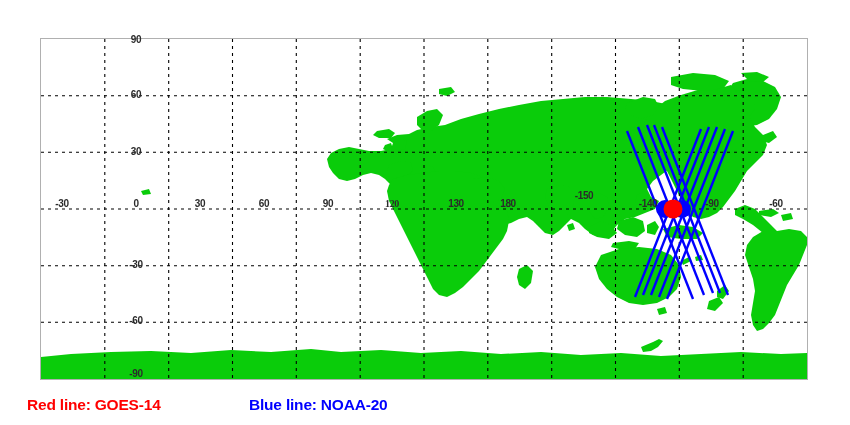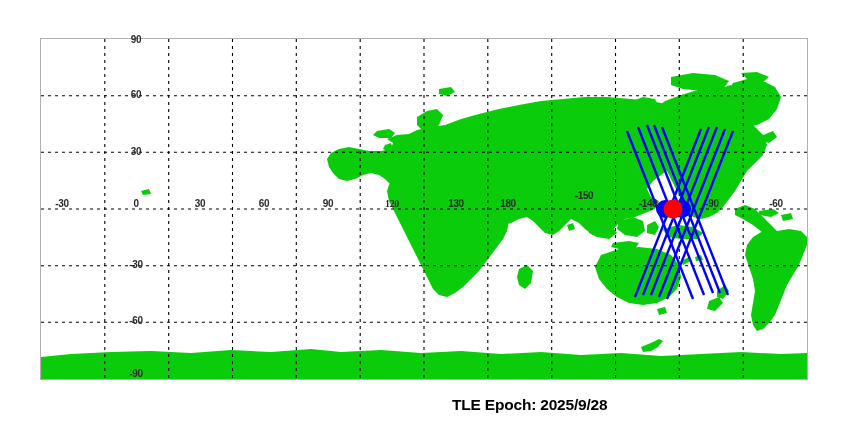--- a/index.html
+++ b/index.html
@@ -190,16 +190,17 @@
   <div class="tick-label lon-label" style="left:62px;top:199px;">-30</div>
 
   <div class="tick-label lat-label" style="left:136px;top:40px;">90</div>
   <div class="tick-label lat-label" style="left:136px;top:95px;">60</div>
   <div class="tick-label lat-label" style="left:136px;top:152px;">30</div>
   <div class="tick-label lat-label" style="left:136px;top:265px;">-30</div>
   <div class="tick-label lat-label" style="left:136px;top:321px;">-60</div>
   <div class="tick-label lat-label" style="left:136px;top:374px;">-90</div>
 
   <div id="legend">
-    <div class="legend-entry" id="legend-epoch">TLE Epoch: 2025/9/28</div>
+    <div class="legend-entry" id="legend-red">Red line: GOES-14</div>
+    <div class="legend-entry" id="legend-blue">Blue line: NOAA-20</div>
   </div>
 
 </div>
 
 </body></html>

